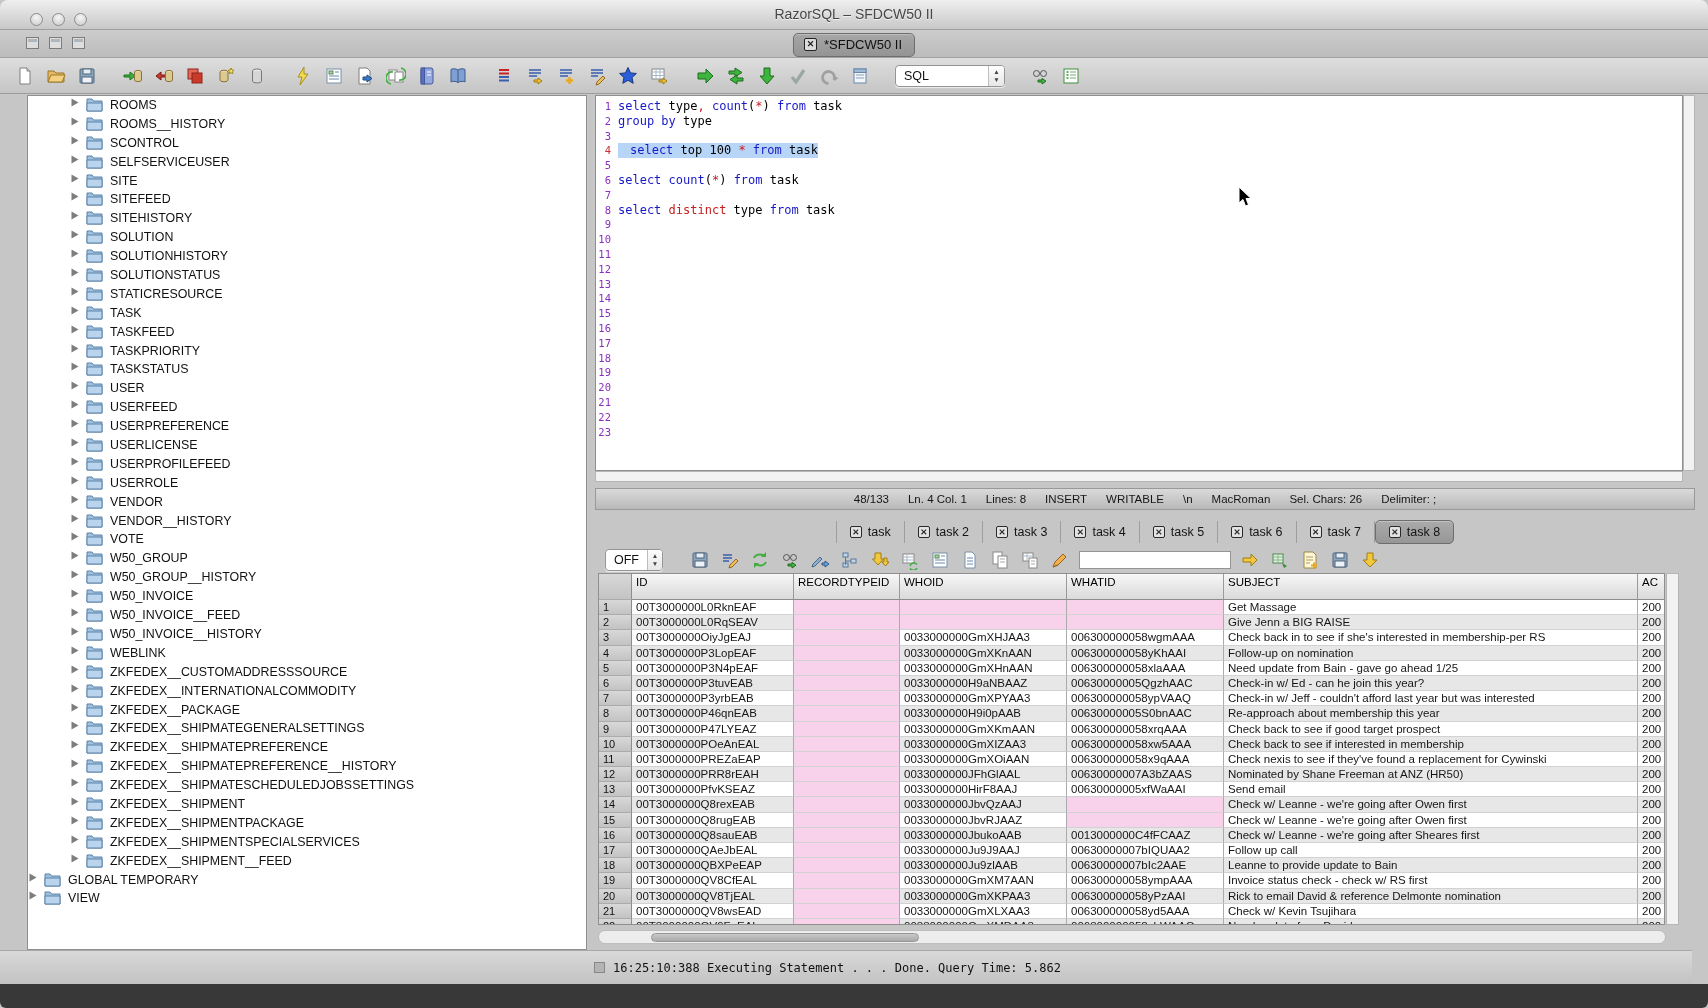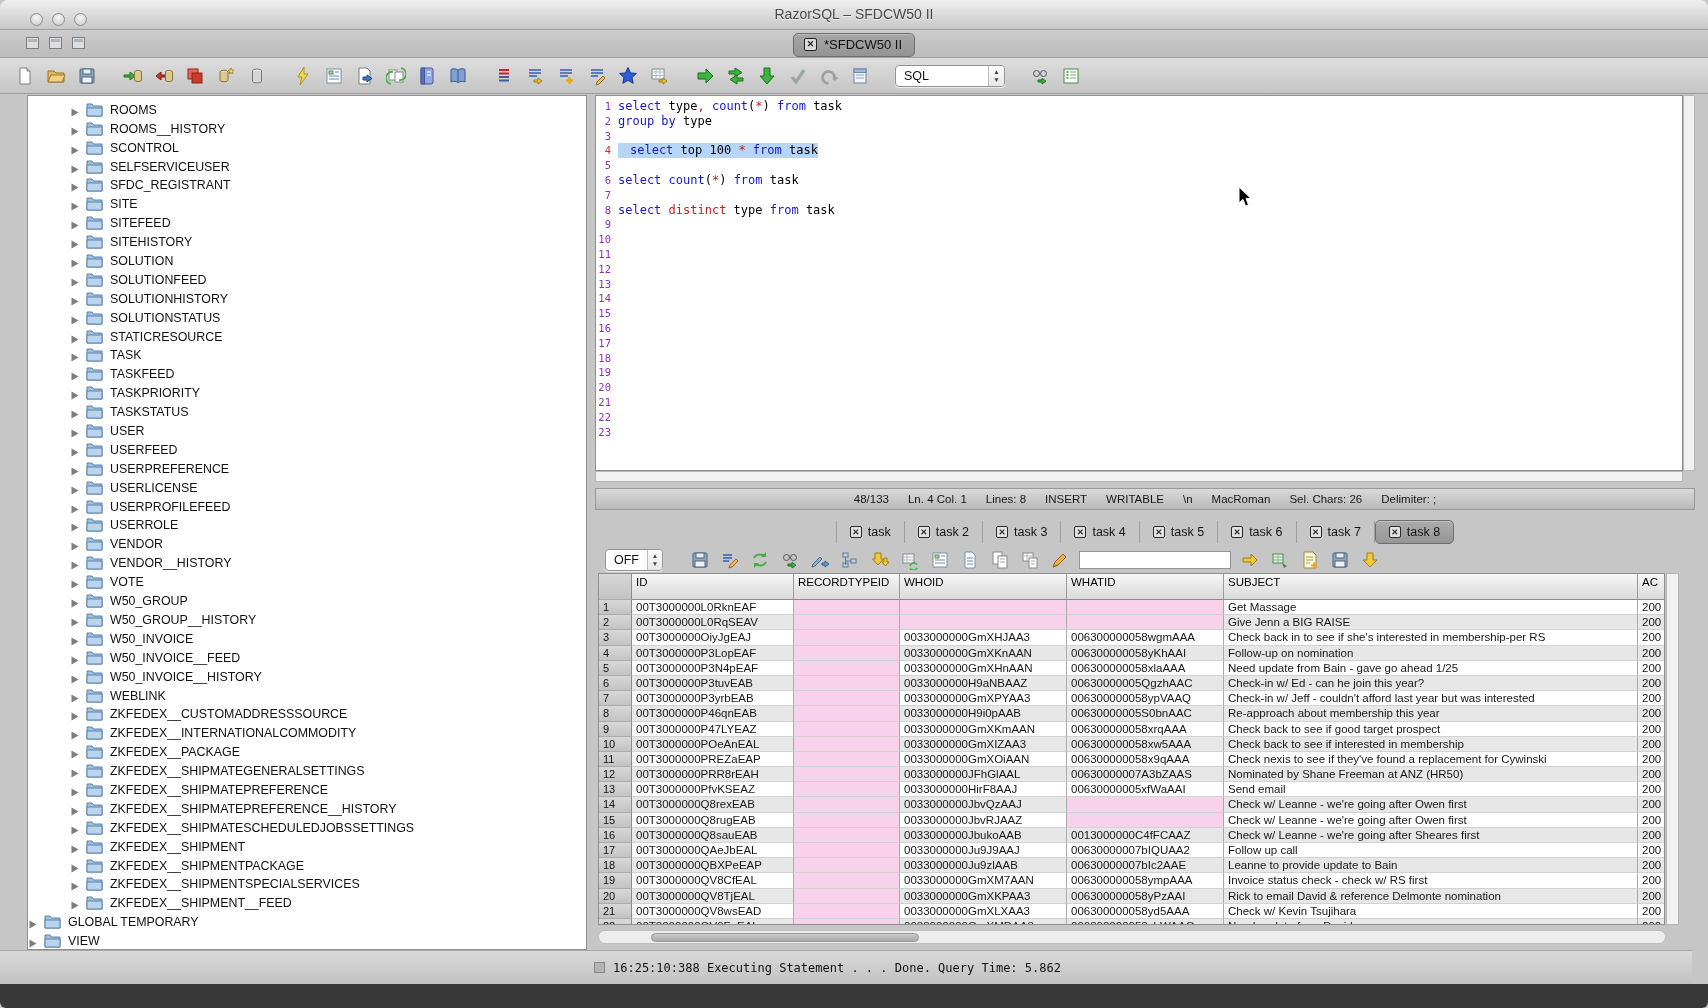--- a/index.html
+++ b/index.html
@@ -37,21 +37,21 @@
   .icn svg { display:block; }
   .select-box { display:flex; align-items:center; height:22px; background:#fff; border:1px solid #949494;
     border-radius:4px; font-size:12.5px; color:#111; overflow:hidden; box-shadow:0 1px 1px rgba(255,255,255,.7); }
   .select-box .val { padding:0 8px; flex:1; }
   .stepper { width:16px; height:100%; border-left:1px solid #bdbdbd; display:flex; flex-direction:column;
     align-items:center; justify-content:center; font-size:6.5px; color:#444; line-height:1.1; background:linear-gradient(#fdfdfd,#e7e7e7); }
 
   
   .tree-panel { position:absolute; left:27px; top:95px; width:560px; height:855px;
     background:#fff; border:1px solid #8f8f8f; overflow:hidden; padding-top:2px; }
-  .titem { display:flex; align-items:flex-end; height:18.9px; gap:7px; font-size:12.4px; color:#111; white-space:nowrap; }
+  .titem { display:flex; align-items:flex-start; height:18.9px; gap:7px; font-size:12.4px; color:#111; white-space:nowrap; }
   .titem.lvl1 { padding-left:42px; }
   .titem.lvl0 { }
   .tri { display:inline-flex; width:9px; justify-content:center; }
   .fold { display:inline-flex; }
 
   
   .right-panel { position:absolute; left:593px; top:94px; width:1104px; height:856px; background:#c6c6c6; }
 
   .editor { position:absolute; left:2px; top:1px; right:14px; height:376px; background:#fff;
     border:1px solid #8f8f8f; overflow:hidden; padding-top:3px; cursor:text; }
@@ -412,34 +412,20 @@
             <svg width="8" height="9" viewBox="0 0 8 9">
               <path d="M0.5 0.5L7.5 4.5L0.5 8.5z" fill="#7d7d7d"></path>
             </svg>
           </span>
           <span class="fold">
             <svg width="17" height="14" viewBox="0 0 17 14">
               <path d="M1 1h5l1.5 2H16v10H1z" fill="#9ec1e0" stroke="#5c82a8"></path>
               <path d="M1 5h15v8H1z" fill="#b9d4ec" stroke="#5c82a8"></path>
             </svg>
           </span>
-          <span>SFDC_REGISTRANT</span>
-        </div>
-        <div class="titem lvl1">
-          <span class="tri">
-            <svg width="8" height="9" viewBox="0 0 8 9">
-              <path d="M0.5 0.5L7.5 4.5L0.5 8.5z" fill="#7d7d7d"></path>
-            </svg>
-          </span>
-          <span class="fold">
-            <svg width="17" height="14" viewBox="0 0 17 14">
-              <path d="M1 1h5l1.5 2H16v10H1z" fill="#9ec1e0" stroke="#5c82a8"></path>
-              <path d="M1 5h15v8H1z" fill="#b9d4ec" stroke="#5c82a8"></path>
-            </svg>
-          </span>
           <span>SITE</span>
         </div>
         <div class="titem lvl1">
           <span class="tri">
             <svg width="8" height="9" viewBox="0 0 8 9">
               <path d="M0.5 0.5L7.5 4.5L0.5 8.5z" fill="#7d7d7d"></path>
             </svg>
           </span>
           <span class="fold">
             <svg width="17" height="14" viewBox="0 0 17 14">
@@ -469,34 +455,20 @@
               <path d="M0.5 0.5L7.5 4.5L0.5 8.5z" fill="#7d7d7d"></path>
             </svg>
           </span>
           <span class="fold">
             <svg width="17" height="14" viewBox="0 0 17 14">
               <path d="M1 1h5l1.5 2H16v10H1z" fill="#9ec1e0" stroke="#5c82a8"></path>
               <path d="M1 5h15v8H1z" fill="#b9d4ec" stroke="#5c82a8"></path>
             </svg>
           </span>
           <span>SOLUTION</span>
-        </div>
-        <div class="titem lvl1">
-          <span class="tri">
-            <svg width="8" height="9" viewBox="0 0 8 9">
-              <path d="M0.5 0.5L7.5 4.5L0.5 8.5z" fill="#7d7d7d"></path>
-            </svg>
-          </span>
-          <span class="fold">
-            <svg width="17" height="14" viewBox="0 0 17 14">
-              <path d="M1 1h5l1.5 2H16v10H1z" fill="#9ec1e0" stroke="#5c82a8"></path>
-              <path d="M1 5h15v8H1z" fill="#b9d4ec" stroke="#5c82a8"></path>
-            </svg>
-          </span>
-          <span>SOLUTIONFEED</span>
         </div>
         <div class="titem lvl1">
           <span class="tri">
             <svg width="8" height="9" viewBox="0 0 8 9">
               <path d="M0.5 0.5L7.5 4.5L0.5 8.5z" fill="#7d7d7d"></path>
             </svg>
           </span>
           <span class="fold">
             <svg width="17" height="14" viewBox="0 0 17 14">
               <path d="M1 1h5l1.5 2H16v10H1z" fill="#9ec1e0" stroke="#5c82a8"></path>

